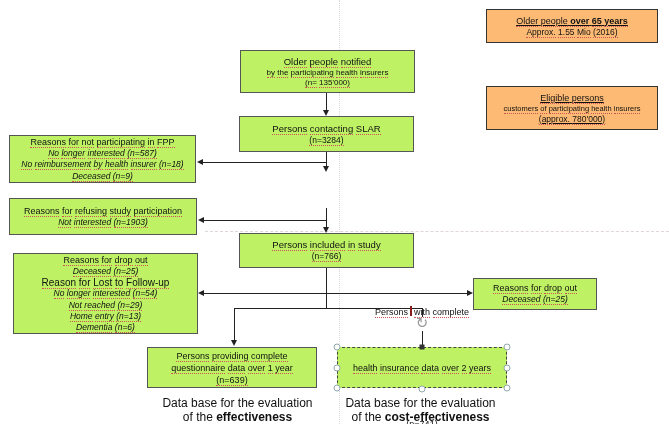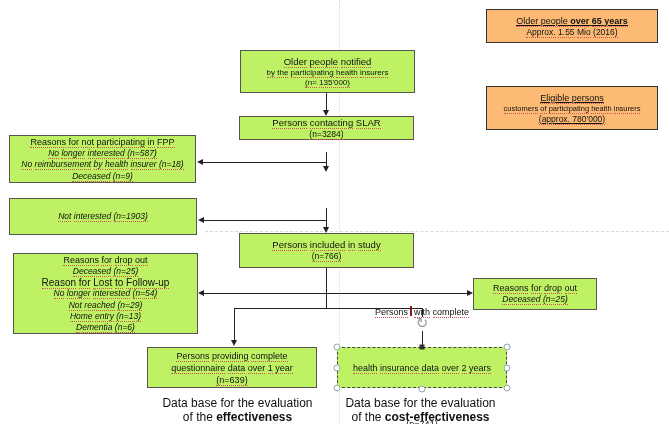--- a/index.html
+++ b/index.html
@@ -70,21 +70,21 @@
   <div class="ah-down" style="left:231px;top:340px;"></div>
   <div class="vline" style="left:422px;top:308px;height:9px;"></div>
   <div class="vline" style="left:422px;top:331px;height:14px;"></div>
 
   <div class="tbox" style="left:240px;top:50px;width:175px;height:43px;">
     <div class="l-main"><span class="sqw">Older</span> <span class="sqw">people</span> <span class="sqw">notified</span></div>
     <div class="l-sub"><span class="sqw">by</span> <span class="sqw">the</span> <span class="sqw">participating</span> <span class="sqw">health</span> <span class="sqw">insurers</span></div>
     <div class="l-sub"><span class="sqw">(n=</span> <span class="sqw">135'000)</span></div>
   </div>
 
-  <div class="tbox" style="left:239px;top:116px;width:175px;height:24px;">
+  <div class="tbox" style="left:239px;top:116px;width:175px;height:36px;">
     <div class="l-main"><span class="sqw">Persons</span> <span class="sqw">contacting</span> <span class="sqw">SLAR</span></div>
     <div class="l-mid"><span class="sqw">(n=3284)</span></div>
   </div>
 
 
   <div class="tbox" style="left:239px;top:233px;width:175px;height:35px;">
     <div class="l-main"><span class="sqw">Persons</span> <span class="sqw">included</span> <span class="sqw">in</span> <span class="sqw">study</span></div>
     <div class="l-mid"><span class="sqw">(n=766)</span></div>
   </div>
 
@@ -100,20 +100,21 @@
   </div>
 
   <div class="tbox" style="left:9px;top:135px;width:187px;height:48px;">
     <div class="l-t9"><span class="sqw">Reasons</span> <span class="sqw">for</span> <span class="sqw">not</span> <span class="sqw">participating</span> <span class="sqw">in</span> <span class="sqw">FPP</span></div>
     <div class="it"><span class="sqw">No</span> <span class="sqw">longer</span> <span class="sqw">interested</span> <span class="sqw">(n=587)</span></div>
     <div class="it"><span class="sqw">No</span> <span class="sqw">reimbursement</span> <span class="sqw">by</span> <span class="sqw">health</span> <span class="sqw">insurer</span> <span class="sqw">(n=18)</span></div>
     <div class="it"><span class="sqw">Deceased</span> <span class="sqw">(n=9)</span></div>
   </div>
 
   <div class="tbox" style="left:9px;top:198px;width:188px;height:37px;">
+    <div class="l-t9"><span class="sqw">Reasons</span> <span class="sqw">for</span> <span class="sqw">refusing</span> <span class="sqw">study</span> <span class="sqw">participation</span></div>
     <div class="it"><span class="sqw">Not</span> <span class="sqw">interested</span> <span class="sqw">(n=1903)</span></div>
   </div>
 
   <div class="tbox" style="left:13px;top:253px;width:185px;height:81px;">
     <div class="l-t9"><span class="sqw">Reasons</span> <span class="sqw">for</span> <span class="sqw">drop</span> <span class="sqw">out</span></div>
     <div class="it"><span class="sqw">Deceased</span> <span class="sqw">(n=25)</span></div>
     <div style="font-size:10px;line-height:11.3px;"><span class="sqw">Reason</span> <span class="sqw">for</span> <span class="sqw">Lost</span> <span class="sqw">to</span> <span class="sqw">Follow-up</span></div>
     <div class="it"><span class="sqw">No</span> <span class="sqw">longer</span> <span class="sqw">interested</span> <span class="sqw">(n=54)</span></div>
     <div class="it"><span class="sqw">Not</span> <span class="sqw">reached</span> <span class="sqw">(n=29)</span></div>
     <div class="it"><span class="sqw">Home</span> <span class="sqw">entry</span> <span class="sqw">(n=13)</span></div>

